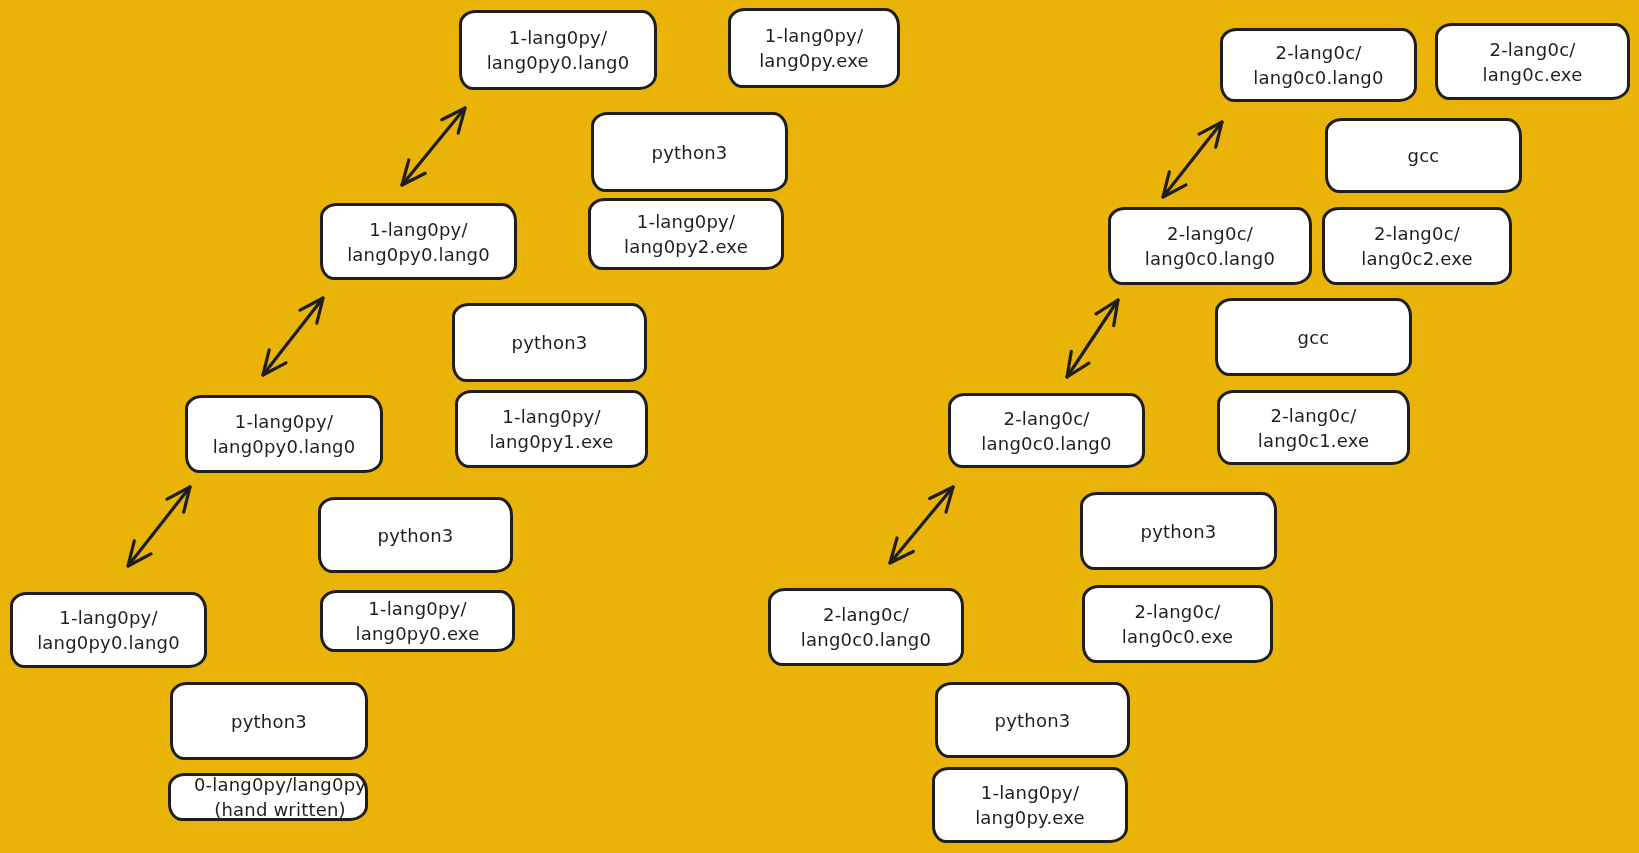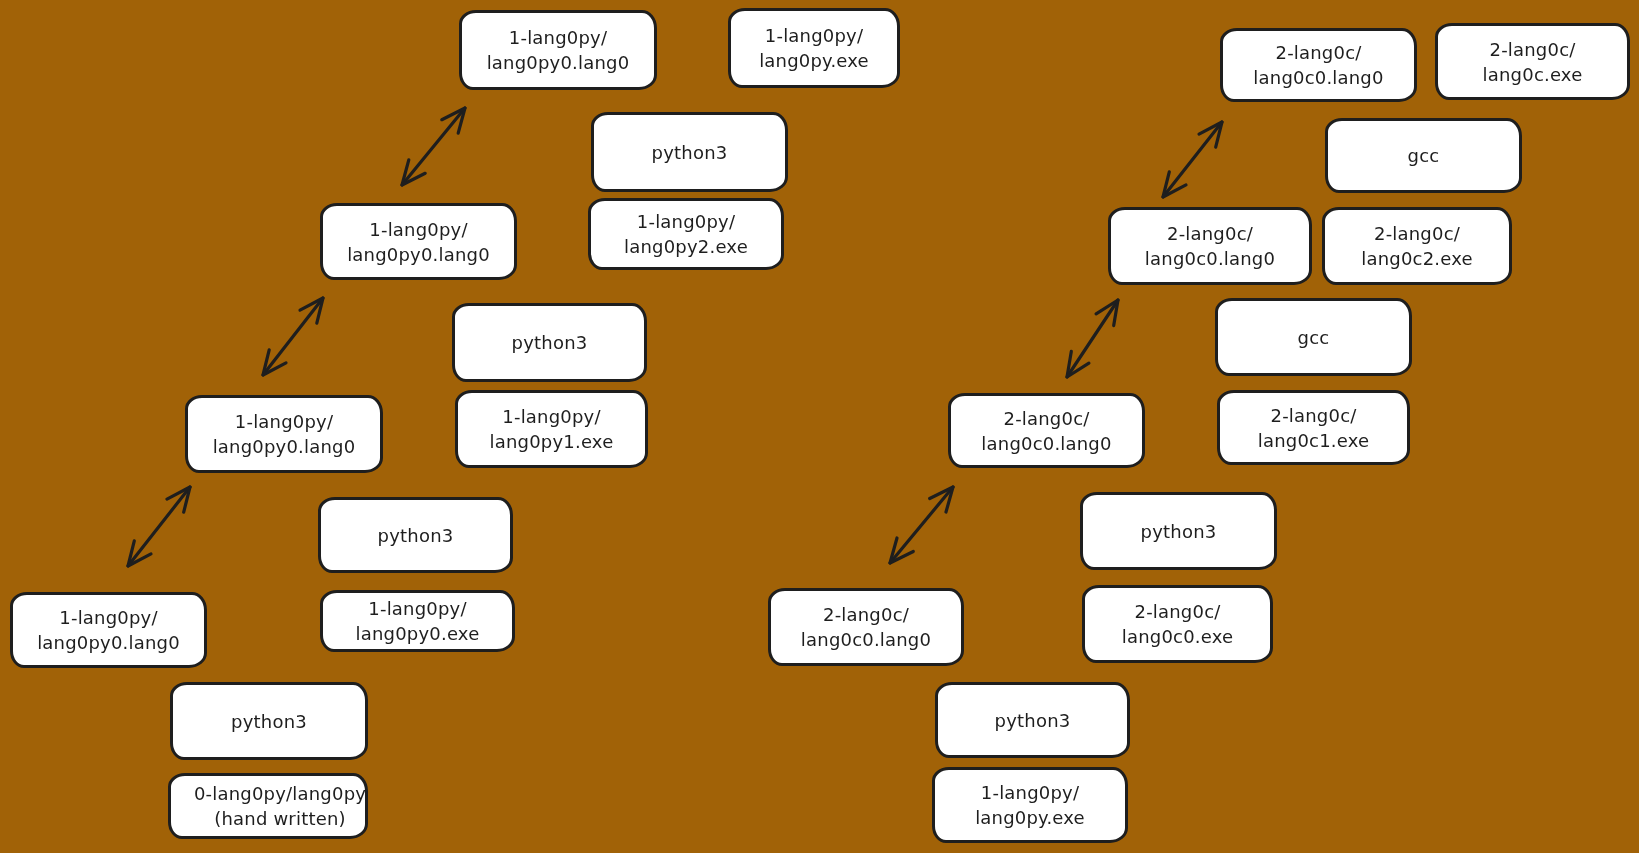--- a/index.html
+++ b/index.html
@@ -40,21 +40,21 @@
     letter-spacing: 0.2px;
     white-space: nowrap;
   }
   .node-line {
     display: block;
   }
 </style>
 </head>
 <body>
 
-<div id="canvas" style="background: #a16207;">
+<div id="canvas" style="background: #eab308;">
   <div class="node" style="left: 459px; top: 10px; width: 198px; height: 80px; border-color: rgb(30, 30, 30); background: rgb(255, 255, 255);">
       <span class="node-line">1-lang0py/</span>
       <span class="node-line">lang0py0.lang0</span>
     </div>
     <div class="node" style="left: 728px; top: 8px; width: 172px; height: 80px; border-color: rgb(30, 30, 30); background: rgb(255, 255, 255);">
       <span class="node-line">1-lang0py/</span>
       <span class="node-line">lang0py.exe</span>
     </div>
     <div class="node" style="left: 591px; top: 112px; width: 197px; height: 80px; border-color: rgb(30, 30, 30); background: rgb(255, 255, 255);">
       <span class="node-line">python3</span>
@@ -85,21 +85,21 @@
       <span class="node-line">1-lang0py/</span>
       <span class="node-line">lang0py0.exe</span>
     </div>
     <div class="node" style="left: 10px; top: 592px; width: 197px; height: 76px; border-color: rgb(30, 30, 30); background: rgb(255, 255, 255);">
       <span class="node-line">1-lang0py/</span>
       <span class="node-line">lang0py0.lang0</span>
     </div>
     <div class="node" style="left: 170px; top: 682px; width: 198px; height: 78px; border-color: rgb(30, 30, 30); background: rgb(255, 255, 255);">
       <span class="node-line">python3</span>
     </div>
-    <div class="node" style="left: 168px; top: 773px; width: 200px; height: 66px; border-color: rgb(30, 30, 30); background: rgb(255, 255, 255); padding-left: 24px;">
+    <div class="node" style="left: 168px; top: 773px; width: 200px; height: 48px; border-color: rgb(30, 30, 30); background: rgb(255, 255, 255); padding-left: 24px;">
       <span class="node-line">0-lang0py/lang0py</span>
       <span class="node-line">(hand written)</span>
     </div>
     <div class="node" style="left: 1220px; top: 28px; width: 197px; height: 74px; border-color: rgb(30, 30, 30); background: rgb(255, 255, 255);">
       <span class="node-line">2-lang0c/</span>
       <span class="node-line">lang0c0.lang0</span>
     </div>
     <div class="node" style="left: 1435px; top: 23px; width: 195px; height: 77px; border-color: rgb(30, 30, 30); background: rgb(255, 255, 255);">
       <span class="node-line">2-lang0c/</span>
       <span class="node-line">lang0c.exe</span>

